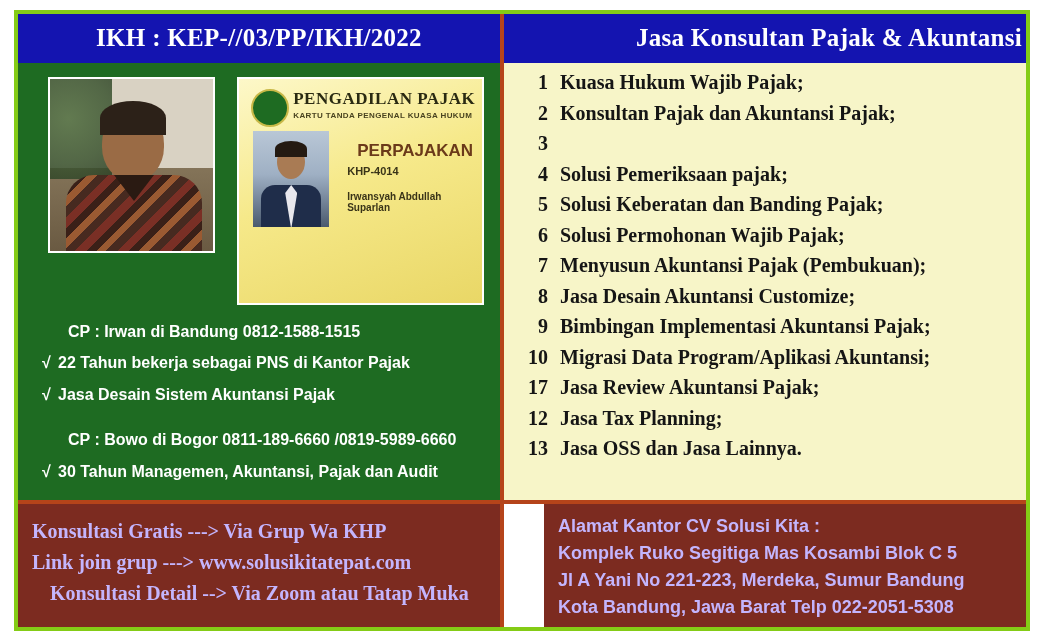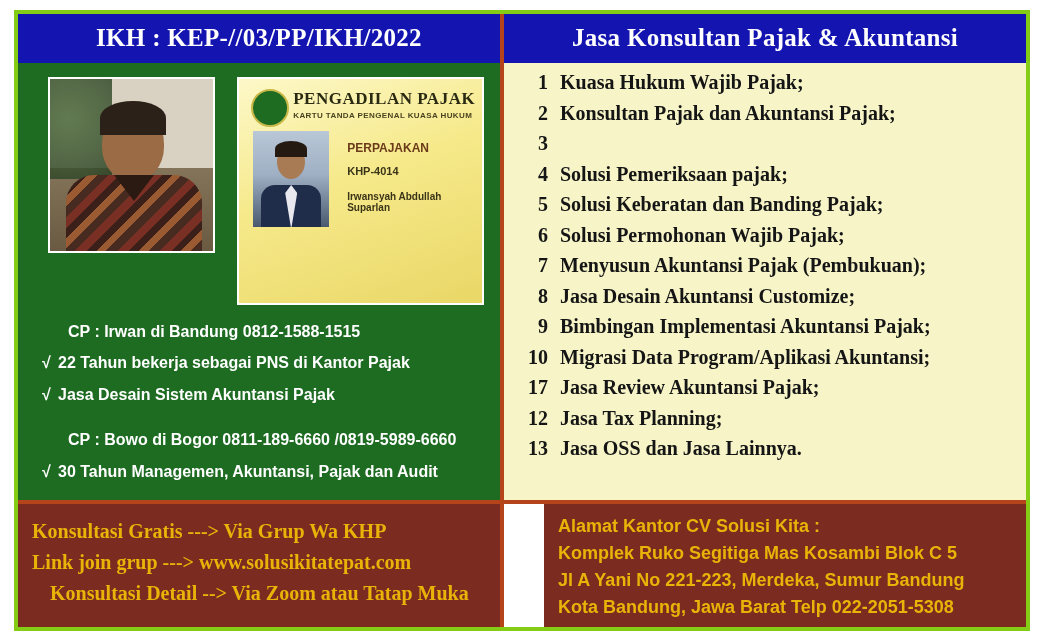--- a/index.html
+++ b/index.html
@@ -54,20 +54,21 @@
     color: #ffffff;
     font-family: "Liberation Serif", serif;
     font-weight: bold;
     font-size: 25px;
     text-align: center;
     padding: 10px 4px 11px 4px;
     letter-spacing: 0.3px;
   }
   .hdr-right {
     background: #1414b0;
+    text-align: right;
   }
 
   
   .green-panel {
     background: #1e6b22;
     flex: 1 1 auto;
     padding: 14px 16px 6px 16px;
     box-sizing: border-box;
     color: #ffffff;
     display: flex;
@@ -200,21 +201,21 @@
     width: 12px; height: 44px;
     background: #e8e8ee;
     clip-path: polygon(50% 0, 100% 18%, 50% 100%, 0 18%);
   }
   .card-line1, .card-line2, .card-line3 {
     position: absolute;
     left: 108px;
     font-weight: bold;
     color: #3a3418;
   }
-  .card-line1 { top: 62px; font-size: 12px; color:#6b3a1a; }
+  .card-line1 { top: 62px; font-size: 17px; color:#6b3a1a;margin-left:10px; }
   .card-line2 { top: 86px; font-size: 11px; }
   .card-line3 { top: 112px; font-size: 10px; }
 
   .left-text {
     padding: 18px 4px 0 8px;
     font-size: 16px;
     font-weight: bold;
     color: #ffffff;
   }
   .left-text .line {
@@ -245,21 +246,21 @@
   .list-num {
     width: 34px;
     text-align: right;
     padding-right: 12px;
     flex: 0 0 auto;
   }
 
   
   .maroon {
     background: #7c2b20;
-    color: #eab308;
+    color: #c4b5fd;
     box-sizing: border-box;
   }
   .maroon-left {
     width: 486px;
     border-right: 4px solid #b5441a;
     padding: 12px 8px 8px 14px;
     font-family: "Liberation Serif", serif;
     font-weight: bold;
     font-size: 20px;
     line-height: 1.55;

